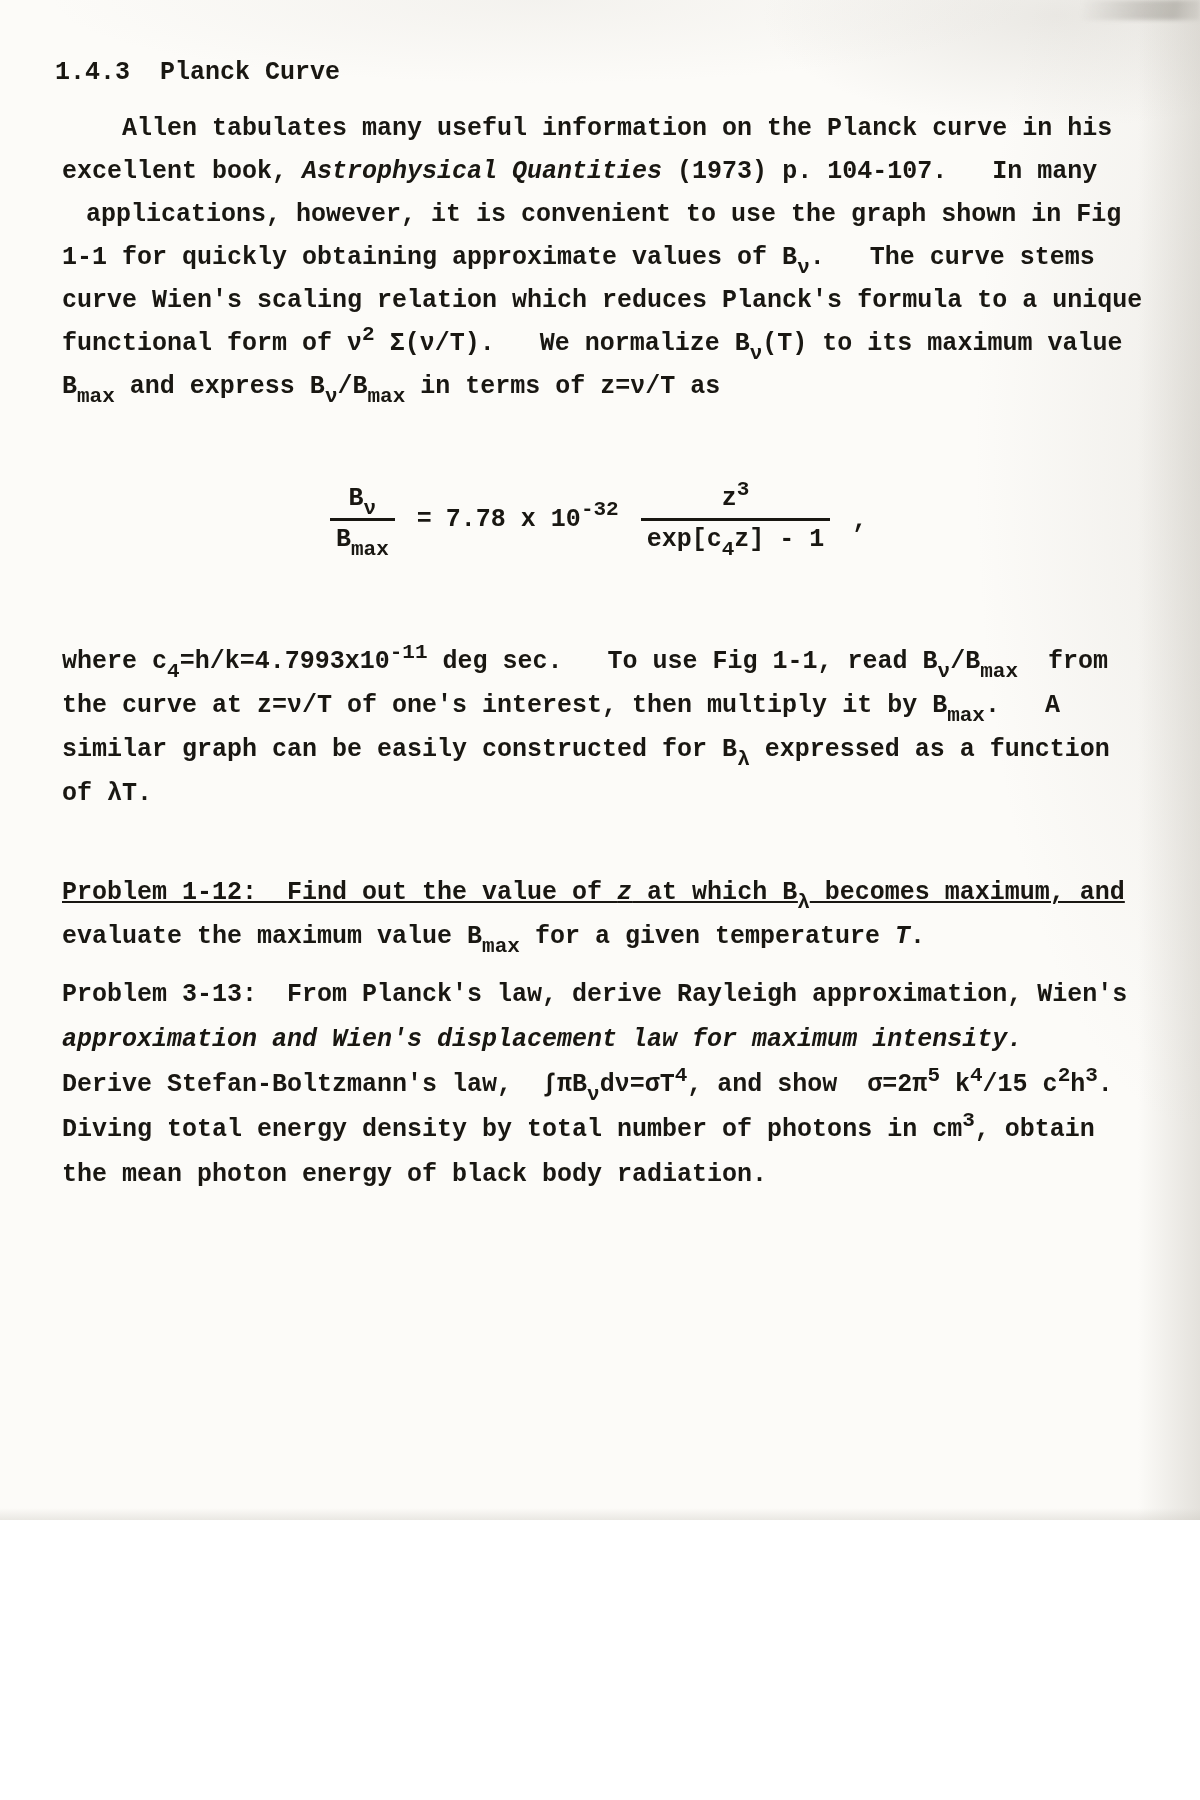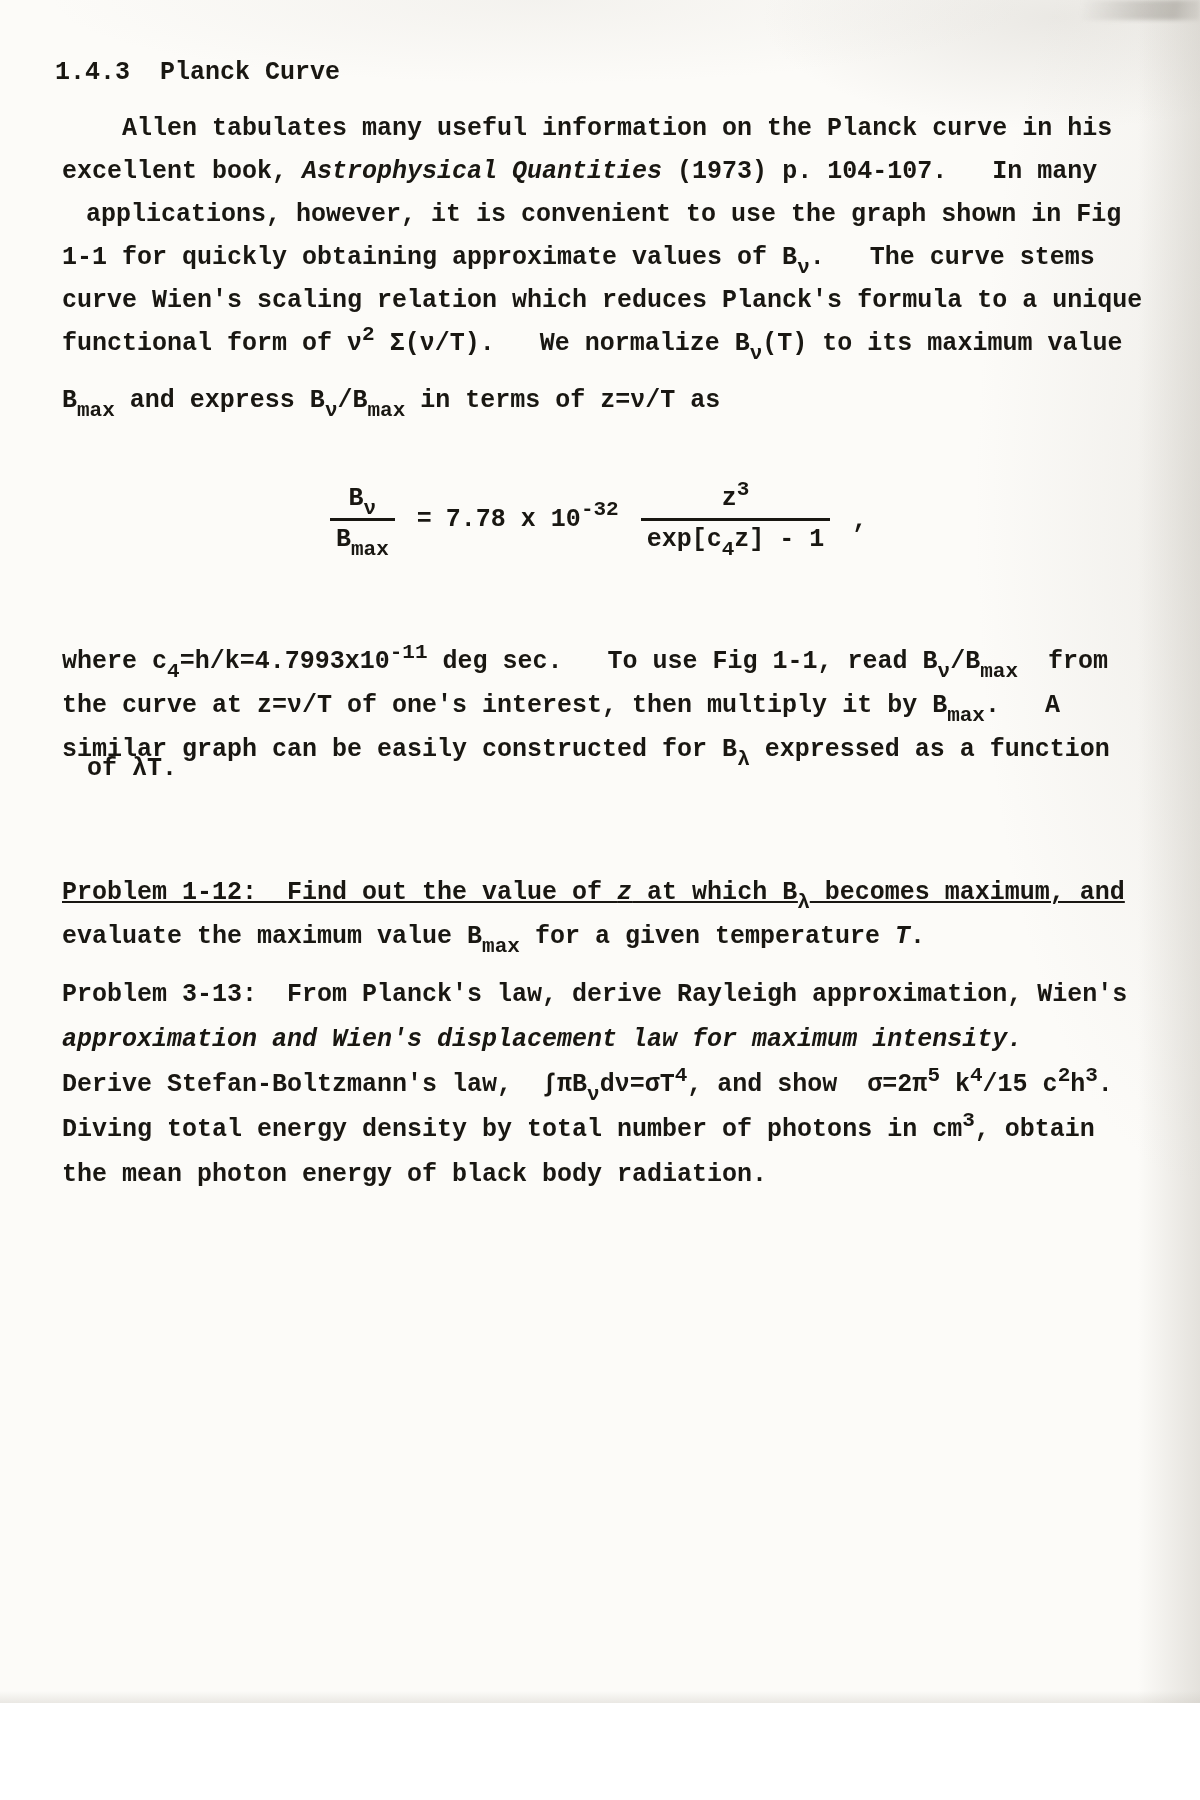--- a/index.html
+++ b/index.html
@@ -1,18 +1,18 @@
 <!DOCTYPE html>
 <html style="--ink: #191712; --paper: #fcfbf8;"><head>
 <meta charset="utf-8">
 <style>
   :root { --ink:#191712; --paper:#fcfbf8; }
   html,body { margin:0; padding:0; }
   .page {
-    position:relative; width:1200px; height:1703px;
+    position:relative; width:1200px; height:1520px;
     background-color:var(--paper);
     background-image:
       radial-gradient(ellipse 420px 160px at 88% 1%, rgba(188,184,176,0.28), transparent 70%),
       radial-gradient(ellipse 300px 900px at 100% 30%, rgba(196,192,184,0.22), transparent 75%),
       radial-gradient(ellipse 700px 120px at 45% 0%, rgba(205,201,193,0.18), transparent 70%);
     overflow:hidden;
     font-family:"Liberation Mono","DejaVu Sans Mono",monospace;
     font-weight:700;
     color:var(--ink);
   }
@@ -61,25 +61,25 @@
 
   <h1 class="heading">1.4.3  Planck Curve</h1>
 
   <div class="body-text">
       <div class="line" style="top: 112px;">    Allen tabulates many useful information on the Planck curve in his</div>
       <div class="line" style="top: 155px;">excellent book, <i>Astrophysical Quantities</i> (1973) p. 104-107.   In many</div>
       <div class="line" style="top: 198px; margin-left: 24px;">applications, however, it is convenient to use the graph shown in Fig</div>
       <div class="line" style="top: 241px;">1-1 for quickly obtaining approximate values of B<sub>ν</sub>.   The curve stems</div>
       <div class="line" style="top: 284px;">curve Wien's scaling relation which reduces Planck's formula to a unique</div>
       <div class="line" style="top: 327px;">functional form of ν<sup>2</sup> Σ(ν/T).   We normalize B<sub>ν</sub>(T) to its maximum value</div>
-      <div class="line" style="top: 384px;">B<sub>max</sub> and express B<sub>ν</sub>/B<sub>max</sub> in terms of z=ν/T as</div>
+      <div class="line" style="top: 370px;">B<sub>max</sub> and express B<sub>ν</sub>/B<sub>max</sub> in terms of z=ν/T as</div>
       <div class="line" style="top: 645px;">where c<sub>4</sub>=h/k=4.7993x10<sup>-11</sup> deg sec.   To use Fig 1-1, read B<sub>ν</sub>/B<sub>max</sub>  from</div>
       <div class="line" style="top: 689px;">the curve at z=ν/T of one's interest, then multiply it by B<sub>max</sub>.   A</div>
       <div class="line" style="top: 733px;">similar graph can be easily constructed for B<sub>λ</sub> expressed as a function</div>
-      <div class="line" style="top: 752px; margin-left: 25px;">of λT.</div>
+      <div class="line" style="top: 777px;">of λT.</div>
       <div class="line" style="top: 876px; text-decoration: underline;">Problem 1-12:  Find out the value of <i>z</i> at which B<sub>λ</sub> becomes maximum, and</div>
       <div class="line" style="top: 920px;">evaluate the maximum value B<sub>max</sub> for a given temperature <i>T</i>.</div>
       <div class="line" style="top: 978px;">Problem 3-13:  From Planck's law, derive Rayleigh approximation, Wien's</div>
       <div class="line" style="top: 1023px; font-style: italic;">approximation and Wien's displacement law for maximum intensity.</div>
       <div class="line" style="top: 1068px;">Derive Stefan-Boltzmann's law,  ∫πB<sub>ν</sub>dν=σT<sup>4</sup>, and show  σ=2π<sup>5</sup> k<sup>4</sup>/15 c<sup>2</sup>h<sup>3</sup>.</div>
       <div class="line" style="top: 1113px;">Diving total energy density by total number of photons in cm<sup>3</sup>, obtain</div>
       <div class="line" style="top: 1158px;">the mean photon energy of black body radiation.</div>
     </div>
 
   <div class="equation">

